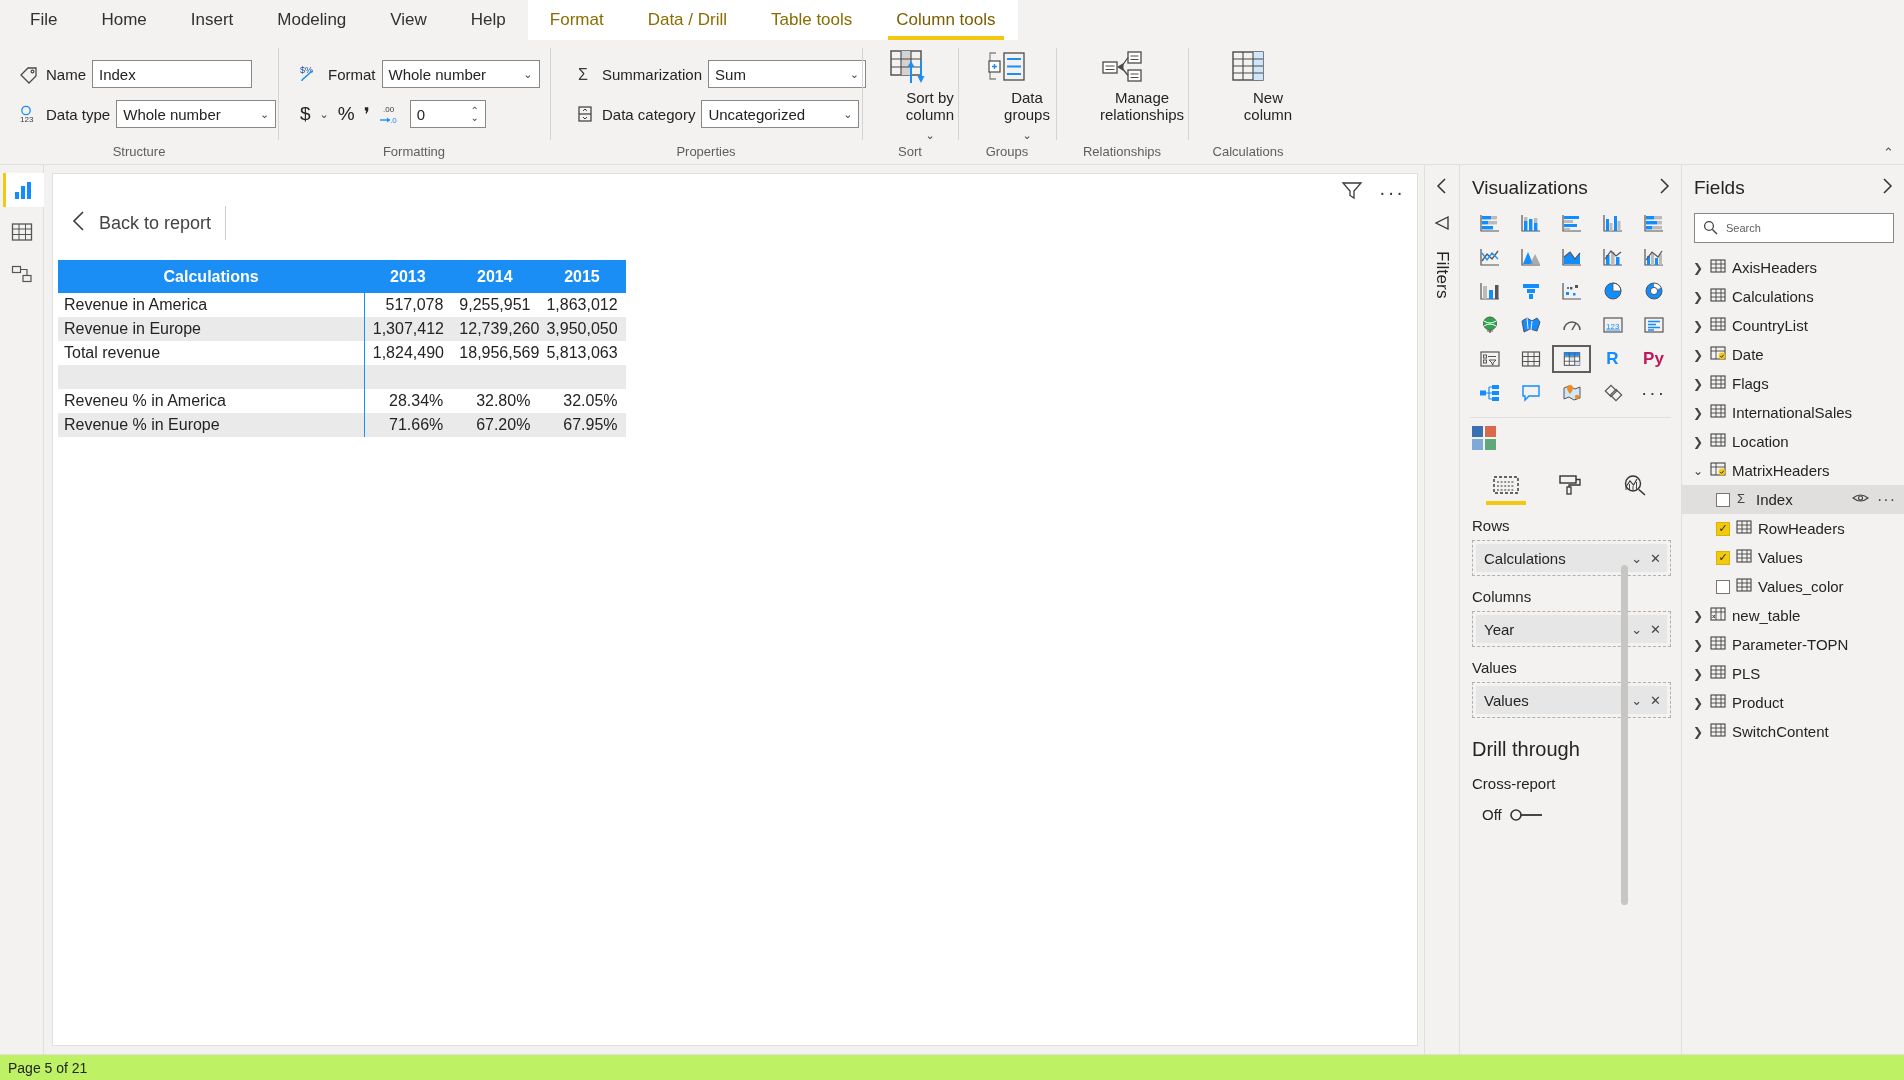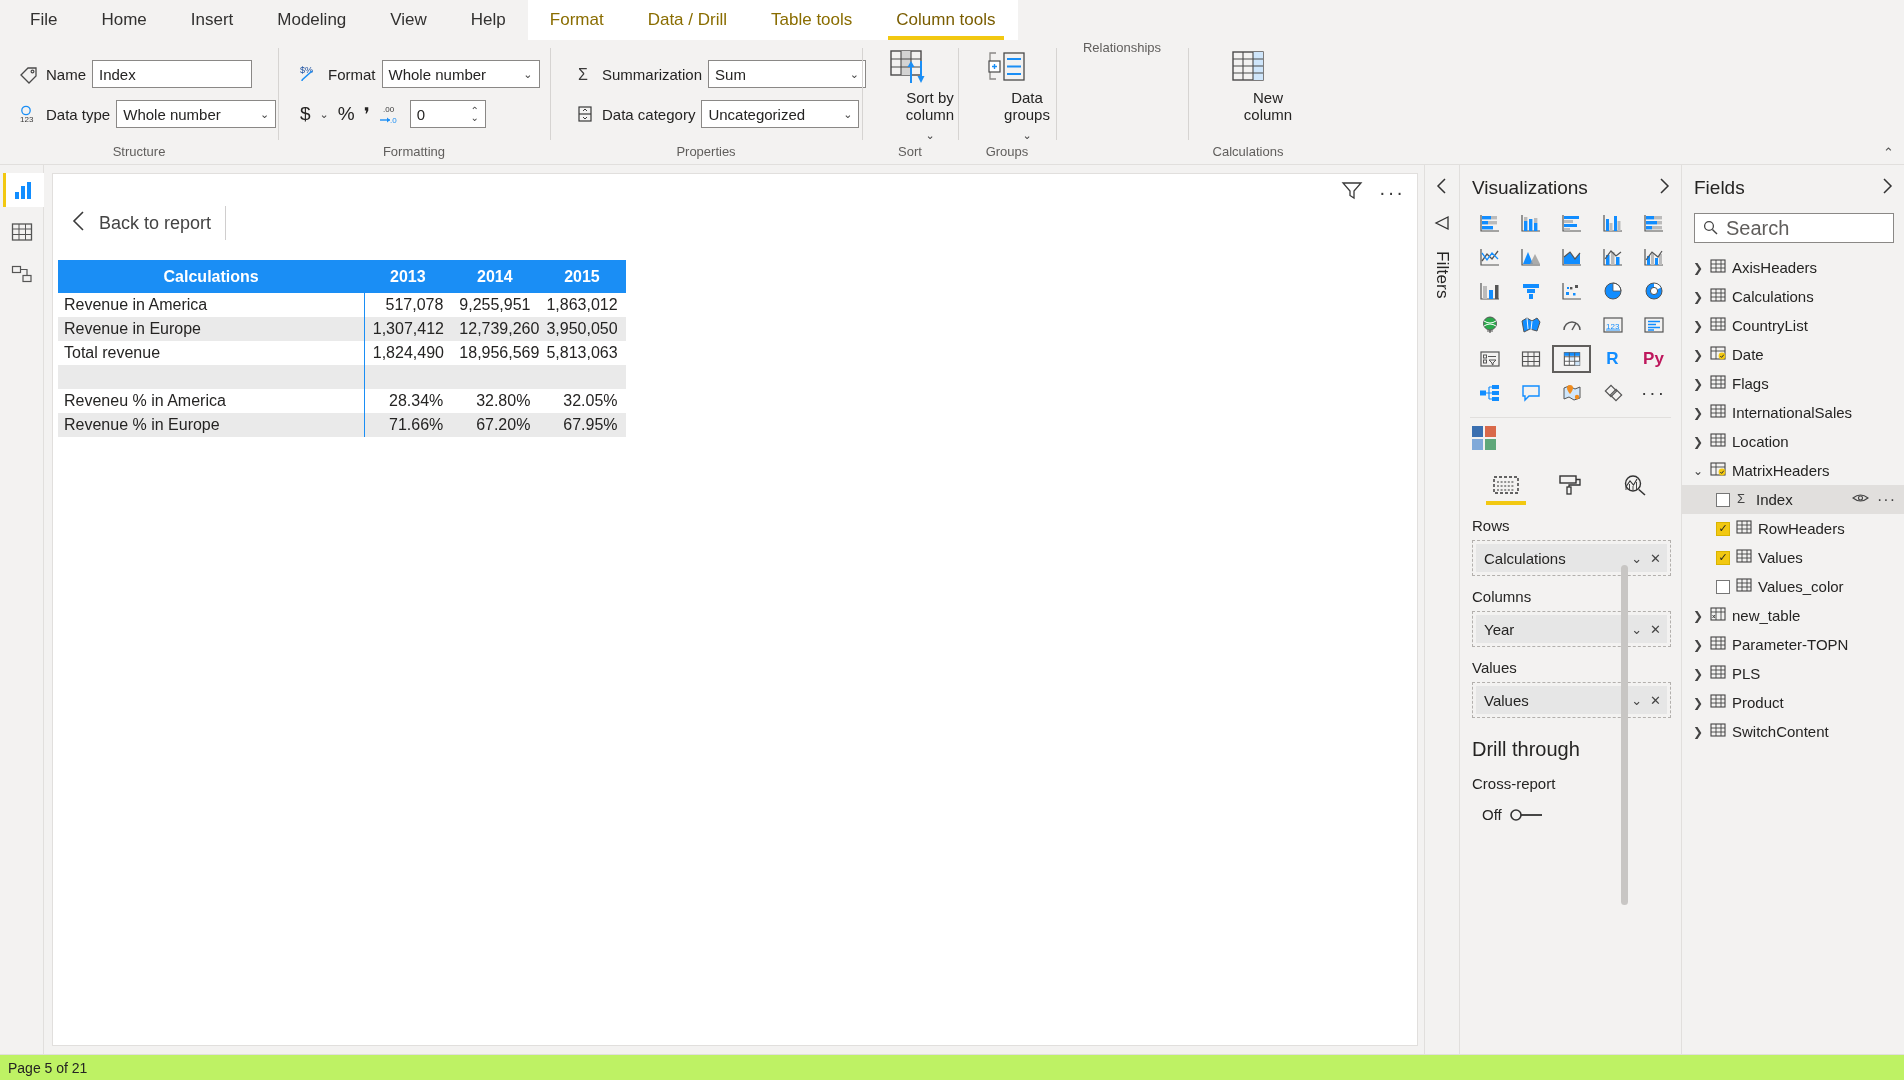--- a/index.html
+++ b/index.html
@@ -151,21 +151,21 @@
   .drill-sub { font-size: 15px; color: #252423; padding: 14px 0 0 12px; }
   .toggle-row { display: flex; align-items: center; gap: 8px; padding: 14px 0 0 22px; font-size: 15px; }
   .toggle {
     width: 34px; height: 13px; display: inline-flex; align-items: center;
   }
 
   
   .fields-pane { width: 222px; background: #f3f2f1; display: flex; flex-direction: column; min-width: 0; }
   .search-box {
     margin: 4px 10px 10px 12px; height: 30px; border: 1px solid #8a8886; background: #fff;
-    display: flex; align-items: center; gap: 8px; padding: 0 8px; font-size: 20px; color: #605e5c;
+    display: flex; align-items: center; gap: 8px; padding: 0 8px; font-size: 11px; color: #605e5c;
   }
   .field-list { flex: 1; overflow: hidden; position: relative; }
   .field-row {
     display: flex; align-items: center; gap: 6px; height: 29px; padding-left: 10px; font-size: 15px; color: #252423;
   }
   .field-row.child { padding-left: 34px; }
   .field-row.selected { background: #e1dfdd; }
   .chev { width: 12px; font-size: 12px; color: #444; flex: 0 0 12px; text-align: center; }
   .cb {
     width: 14px; height: 14px; border: 1px solid #767676; background: #fff; flex: 0 0 14px;
@@ -345,20 +345,40 @@
           <span class="bl">
             <span>Data</span><br>
             <span>groups</span><span class="caret"> ⌄</span>
           </span>
         </div>
       </div>
       <div class="rgroup-label">Groups</div>
     </div>
 
     <div class="rgroup" style="width:132px">
+      <div class="rgroup-body" style="justify-content:center;align-items:flex-start">
+        <div class="bigbtn" style="width:120px">
+          <span class="bi">
+            <svg width="42" height="34" viewBox="0 0 42 34">
+              <rect x="2" y="12" width="14" height="11" fill="#fff" stroke="#4a4a4a" stroke-width="1.3"></rect>
+              <path d="M4.5 16 L13.5 16 M4.5 19.5 L13.5 19.5" stroke="#4a4a4a" stroke-width="1"></path>
+              <rect x="27" y="2" width="13" height="11" fill="#fff" stroke="#4a4a4a" stroke-width="1.3"></rect>
+              <path d="M29.5 6 L37.5 6 M29.5 9.5 L37.5 9.5" stroke="#4a4a4a" stroke-width="1"></path>
+              <rect x="27" y="20" width="13" height="11" fill="#fff" stroke="#4a4a4a" stroke-width="1.3"></rect>
+              <path d="M29.5 24 L37.5 24 M29.5 27.5 L37.5 27.5" stroke="#4a4a4a" stroke-width="1"></path>
+              <path d="M27 7.5 L21 16 M27 25.5 L21 18" stroke="#4a4a4a" stroke-width="1.3" fill="none"></path>
+              <path d="M16 17 L22.5 13 L22.5 21 Z" fill="#4a4a4a"></path>
+            </svg>
+          </span>
+          <span class="bl">
+            <span>Manage</span><br>
+            <span>relationships</span>
+          </span>
+        </div>
+      </div>
       <div class="rgroup-label">Relationships</div>
     </div>
 
     <div class="rgroup" style="width:120px">
       <div class="rgroup-body" style="justify-content:center;align-items:flex-start">
         <div class="bigbtn">
           <span class="bi">
             <svg width="38" height="34" viewBox="0 0 38 34">
               <rect x="4" y="2" width="30" height="28" fill="none" stroke="#4a4a4a" stroke-width="1.4"></rect>
               <rect x="24" y="2" width="10" height="28" fill="#cfe6fb"></rect>

